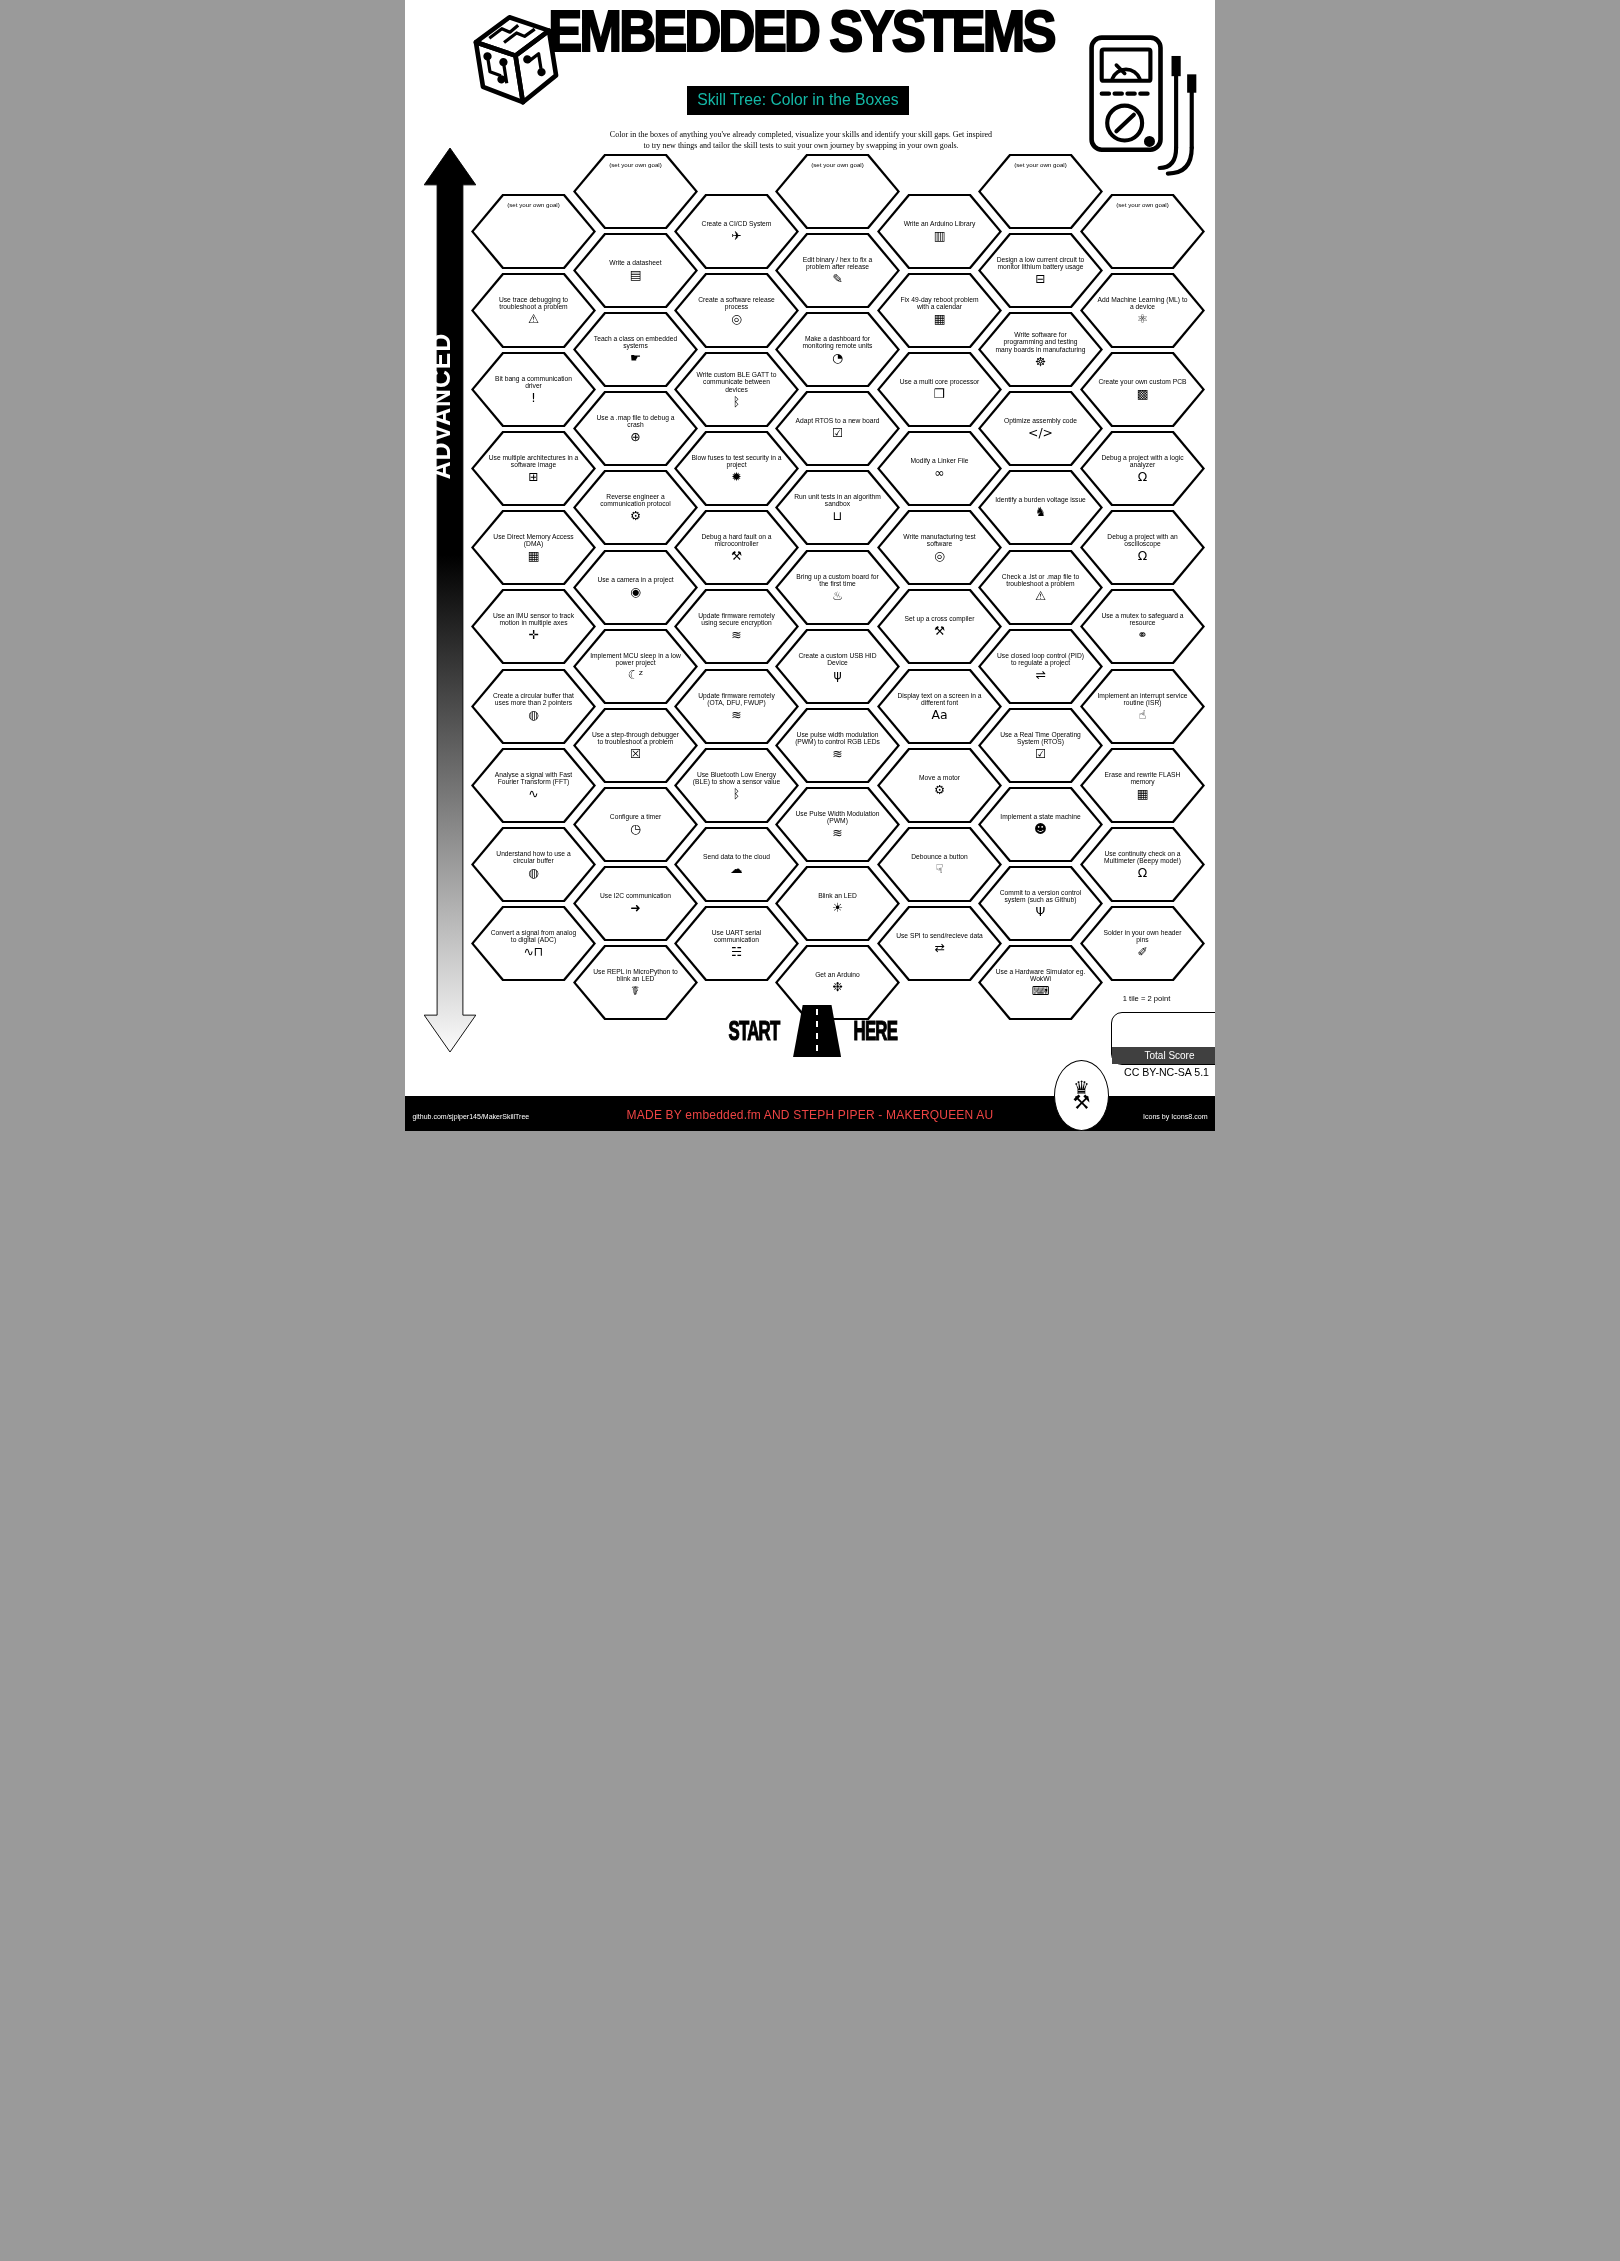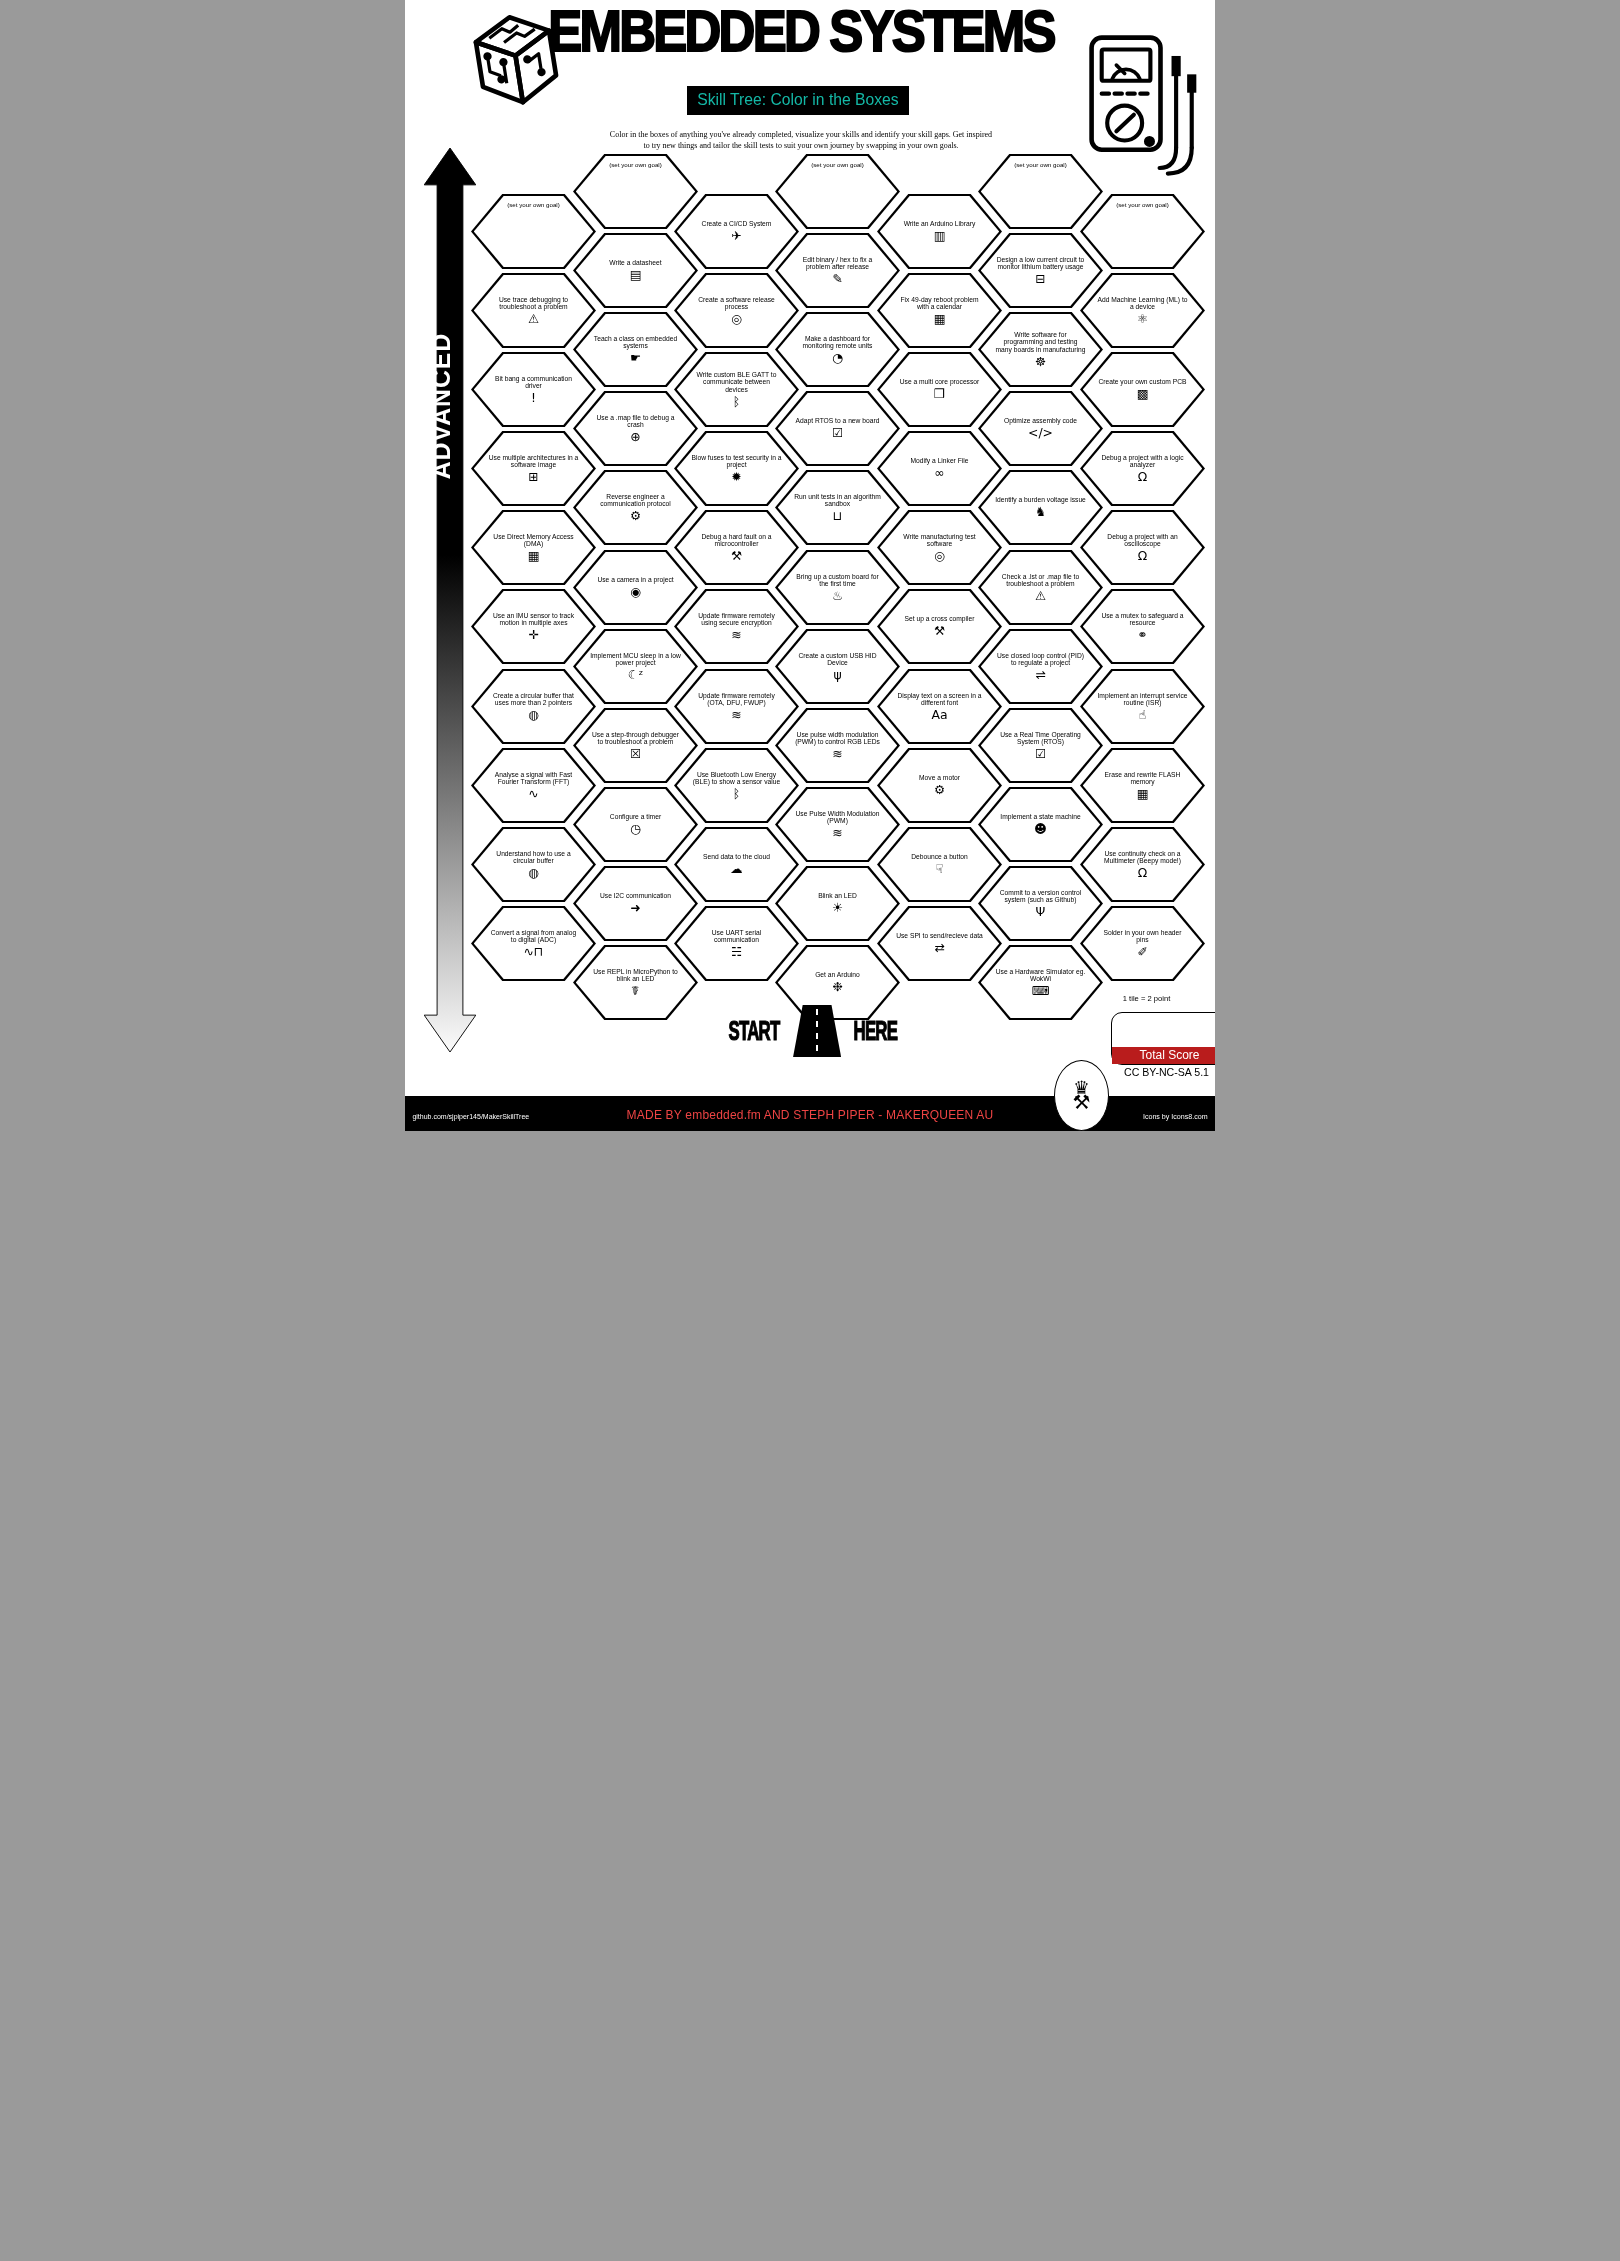--- a/index.html
+++ b/index.html
@@ -37,22 +37,22 @@
   .start-word{font-size:21px;font-weight:bold;transform:scale(.8,1.3);-webkit-text-stroke:0.9px #000;
        letter-spacing:-0.9px;}
   #road{width:48px;height:52px;background:#000;position:relative;
        clip-path:polygon(20% 0,80% 0,100% 100%,0 100%);}
   #road .road-line{position:absolute;left:50%;top:3.7px;bottom:3.7px;width:2.3px;margin-left:-1.2px;
        background:repeating-linear-gradient(#fff 0 6.5px,transparent 6.5px 12px);}
   
   #tile-note{position:absolute;left:691px;top:994px;width:101px;text-align:center;font-size:7.6px;}
   #total-score-box{position:absolute;left:706px;top:1012px;width:115px;height:51px;
        border:1.8px solid #000;border-radius:11px 0 0 11px;background:#fff;}
-  #total-score-box .score-bar{position:absolute;left:0;right:0;bottom:0;height:17.5px;background:#b91c1c;
-       color:#fff;display:flex;align-items:center;justify-content:center;font-size:12px;}
+  #total-score-box .score-bar{position:absolute;left:0;right:0;bottom:0;height:17.5px;background:#404040;
+       color:#fff;display:flex;align-items:center;justify-content:center;font-size:10px;}
   #name-row{position:absolute;left:81px;top:1065px;width:258px;margin-top:44px;}
   #name-row .name-label{font-size:12px;}
   #name-row .name-line{position:absolute;left:40px;top:14px;width:203px;border-bottom:1.4px solid #000;height:0.5px;}
   #footer-bar{position:absolute;left:0;right:0;bottom:0;height:35px;background:#000;}
   #footer-left{position:absolute;left:7.4px;bottom:11px;color:#fff;font-size:7px;}
   #footer-center{position:absolute;left:0;width:810px;bottom:9.2px;color:#ef4444;font-size:12px;
        text-align:center;letter-spacing:0.2px;}
   #footer-right{position:absolute;right:7.4px;bottom:10px;color:#fff;font-size:7.1px;}
   #cc-license{position:absolute;left:719px;top:1066px;font-size:10.6px;white-space:nowrap;}
   #mq-logo{position:absolute;left:649px;top:1060px;width:53px;height:69px;background:#fff;

